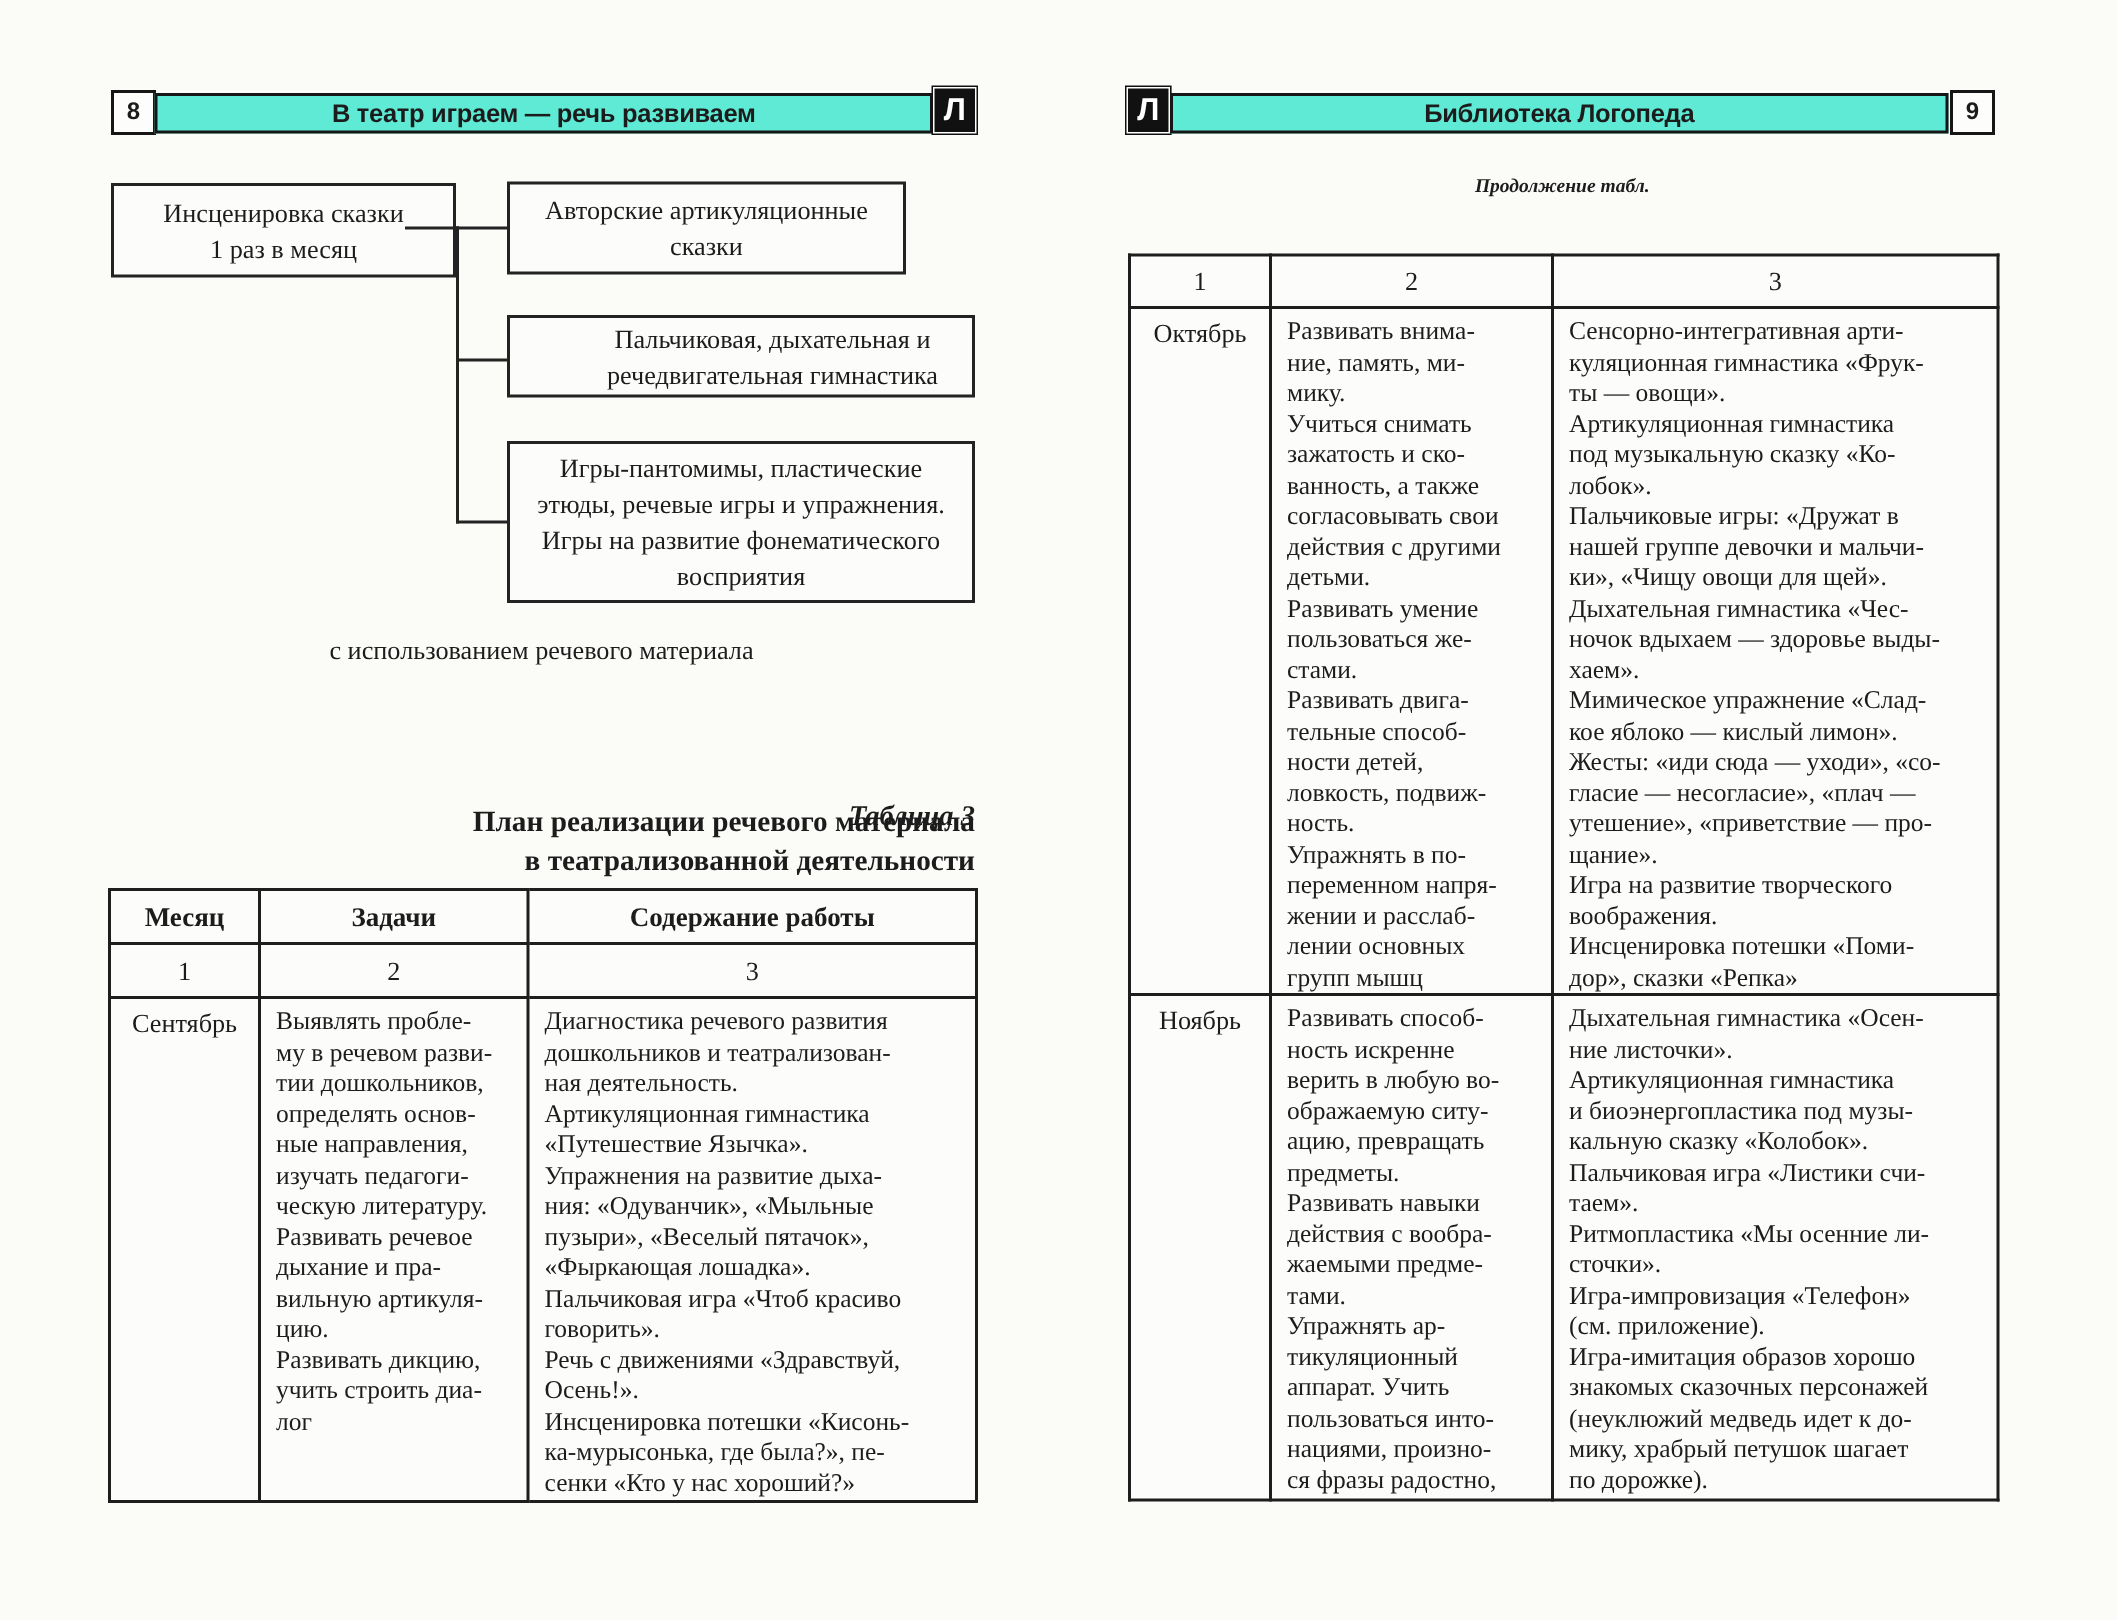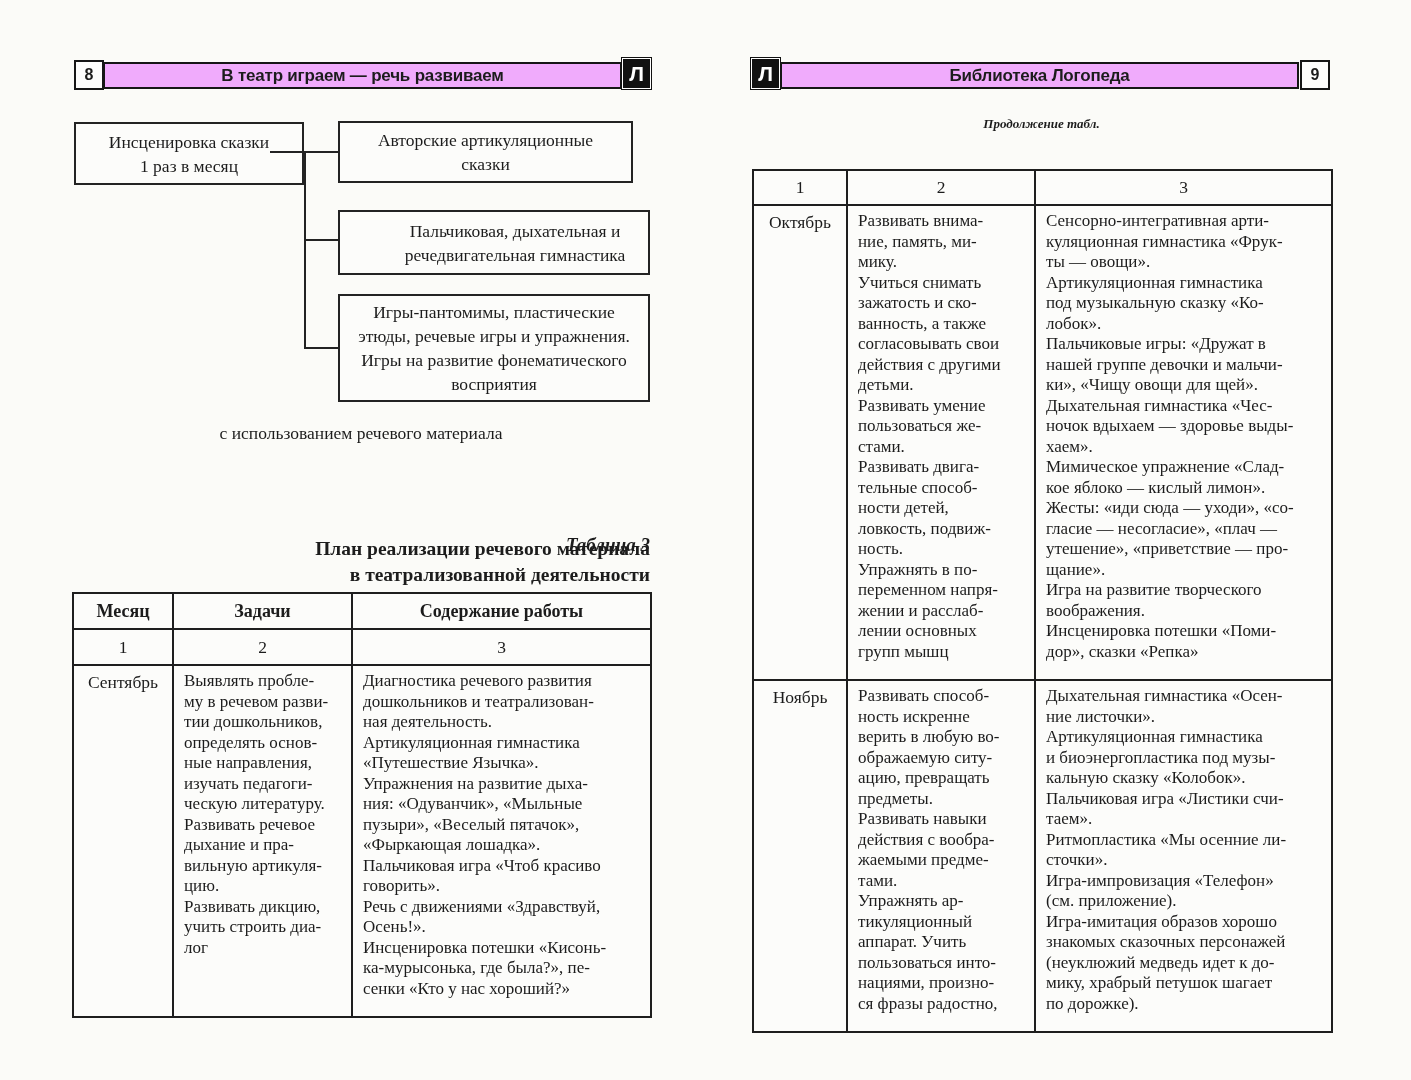--- a/index.html
+++ b/index.html
@@ -6,21 +6,21 @@
   .sheet{
     position:relative;width:1411px;height:1080px;background:#fbfbf8;
     font-family:"Liberation Serif","DejaVu Serif",serif;color:#1c1c1c;overflow:hidden;
   }
   .pagenum-box{
     position:absolute;box-sizing:border-box;border:2px solid #161616;background:#fdfdfc;
     display:flex;align-items:center;justify-content:center;
     font-family:"Liberation Sans",sans-serif;font-weight:700;font-size:16px;
   }
   .header-bar{
-    position:absolute;box-sizing:border-box;border:2px solid #161616;background:#f0abfc;
+    position:absolute;box-sizing:border-box;border:2px solid #161616;background:#5eead4;
     display:flex;align-items:center;justify-content:center;
     font-family:"Liberation Sans",sans-serif;font-weight:700;font-size:17px;letter-spacing:-0.2px;
   }
   .logo{
     position:absolute;background:#111;color:#fff;display:flex;align-items:center;justify-content:center;
     font-family:"Liberation Sans",sans-serif;font-weight:700;font-size:21px;
     box-shadow:inset 0 0 0 1px #111, inset 0 0 0 2px #fff;
   }
   .dbox{
     position:absolute;box-sizing:border-box;border:2px solid #232323;background:#fcfcfa;
@@ -31,21 +31,21 @@
   .fig-caption{position:absolute;text-align:center;font-size:17.5px;line-height:26px;}
   .fig-caption .it{font-style:italic;margin-right:6px;}
   .table-label{position:absolute;text-align:right;font-style:italic;font-weight:600;font-size:19px;}
   .table-title{position:absolute;text-align:right;font-weight:700;font-size:19.5px;line-height:26px;white-space:pre-line;}
   .cont-note{position:absolute;text-align:center;font-style:italic;font-weight:600;font-size:13px;}
   table.grid{position:absolute;border-collapse:collapse;table-layout:fixed;}
   .grid th,.grid td{border:2px solid #1e1e1e;box-sizing:border-box;overflow:hidden;vertical-align:top;background:#fcfcfa;}
   .grid .hdr th{font-weight:700;text-align:center;vertical-align:middle;font-size:18px;font-family:"Liberation Serif",serif;}
   .grid .nums td{text-align:center;vertical-align:middle;font-size:17.5px;}
   .grid td.month{text-align:center;padding-top:6px;font-size:17.5px;}
-  .grid td.cellbody{padding:5px 6px 17px 10px;font-size:17px;line-height:20.5px;white-space:pre-line;}
+  .grid td.cellbody{padding:5px 6px 0 10px;font-size:17px;line-height:20.5px;white-space:pre-line;}
 </style>
 </head>
 <body>
 
 <div class="sheet">
 
   <section>
 
     <div class="pagenum-box" style="left:74px;top:60px;width:30px;height:30px;">8</div>
     <div class="header-bar" style="left:103px;top:62px;width:519px;height:27px;">
@@ -53,23 +53,23 @@
     </div>
     <div class="logo" style="left:621px;top:57px;width:31px;height:33px;">Л</div>
 
     <div class="dbox" style="left:74px;top:122px;width:230px;height:63px;">Инсценировка сказки
 1 раз в месяц</div>
     <div class="hline" style="left:270px;top:151px;width:36px;height:2px;"></div>
     <div class="vline" style="left:304px;top:151px;width:2px;height:198px;"></div>
     <div class="hline" style="left:304px;top:151px;width:34px;height:2px;"></div>
     <div class="hline" style="left:304px;top:239px;width:34px;height:2px;"></div>
     <div class="hline" style="left:304px;top:347px;width:34px;height:2px;"></div>
-    <div class="dbox" style="left:338px;top:121px;width:295px;height:62px;">Авторские артикуляционные
+    <div class="dbox" style="left:338px;top:121px;width:266px;height:62px;">Авторские артикуляционные
 сказки</div>
-    <div class="dbox" style="left:338px;top:210px;width:312px;height:65px;padding-left:48px;">Пальчиковая, дыхательная и
+    <div class="dbox" style="left:338px;top:210px;width:312px;height:55px;padding-left:48px;">Пальчиковая, дыхательная и
 речедвигательная гимнастика</div>
     <div class="dbox" style="left:338px;top:294px;width:312px;height:108px;">Игры-пантомимы, пластические
 этюды, речевые игры и упражнения.
 Игры на развитие фонематического
 восприятия</div>
 
     <div class="fig-caption" style="left:72px;top:420px;width:578px;">
       <div>с использованием речевого материала</div>
     </div>
 

